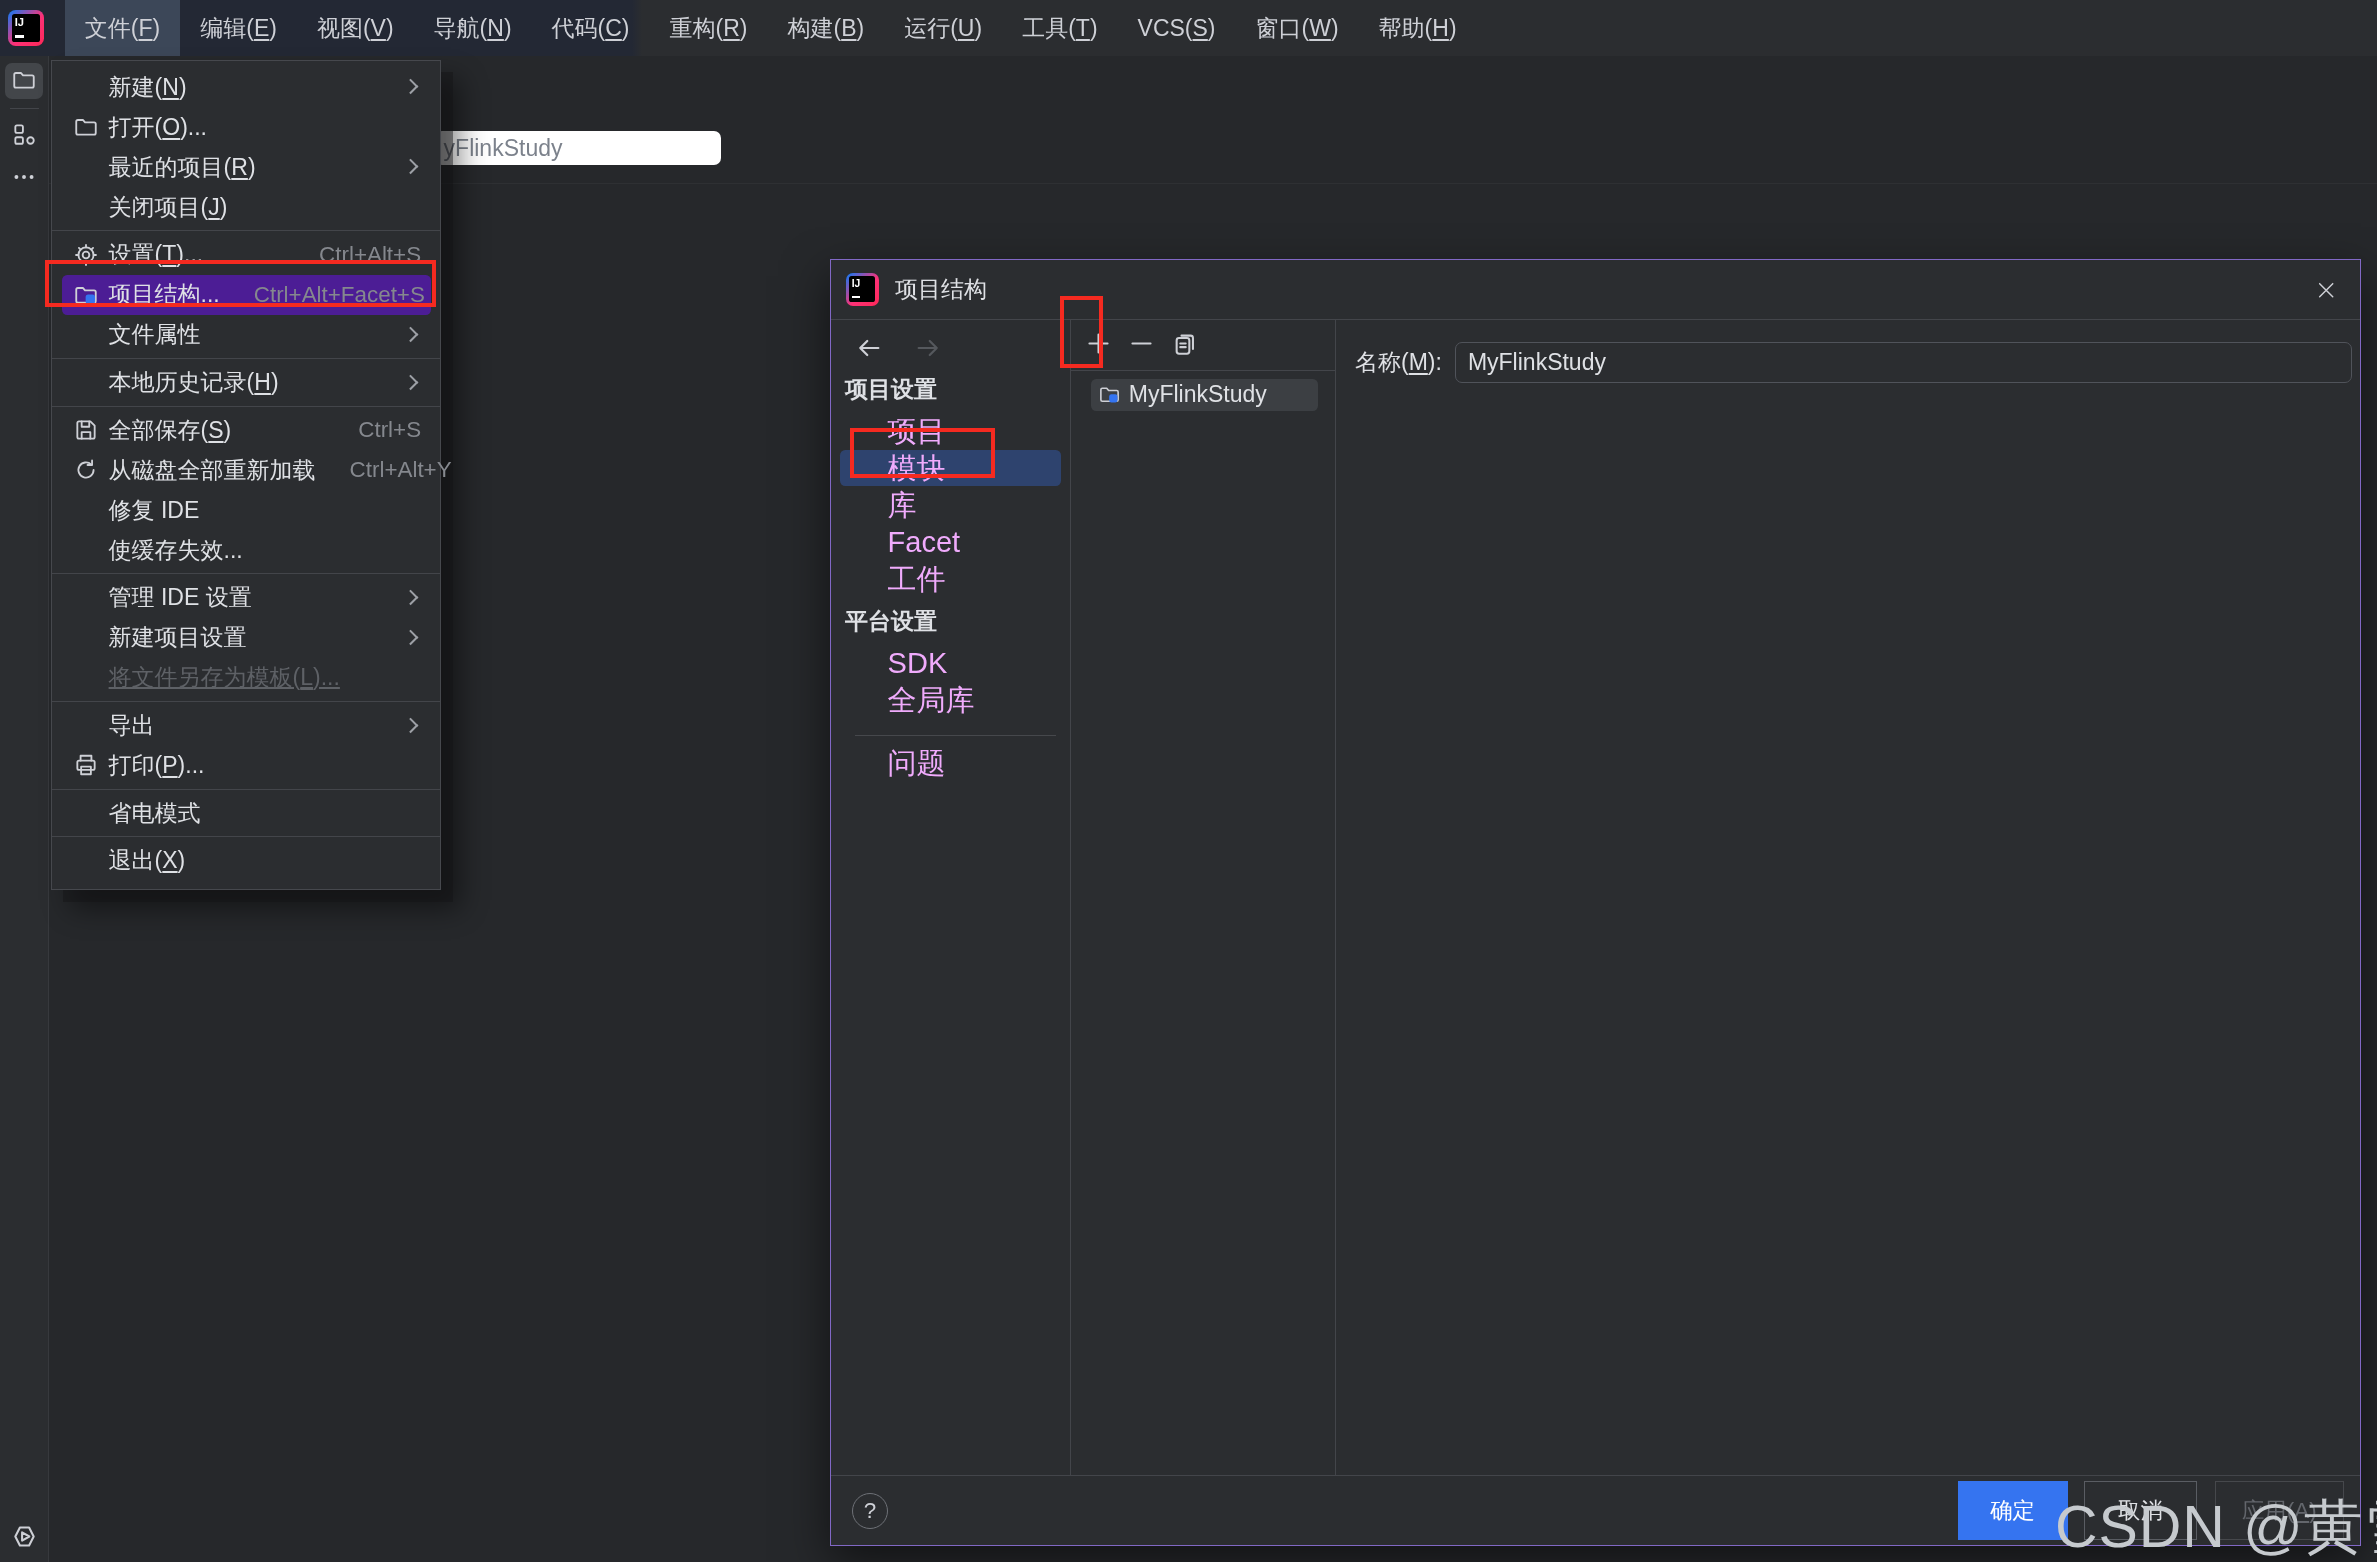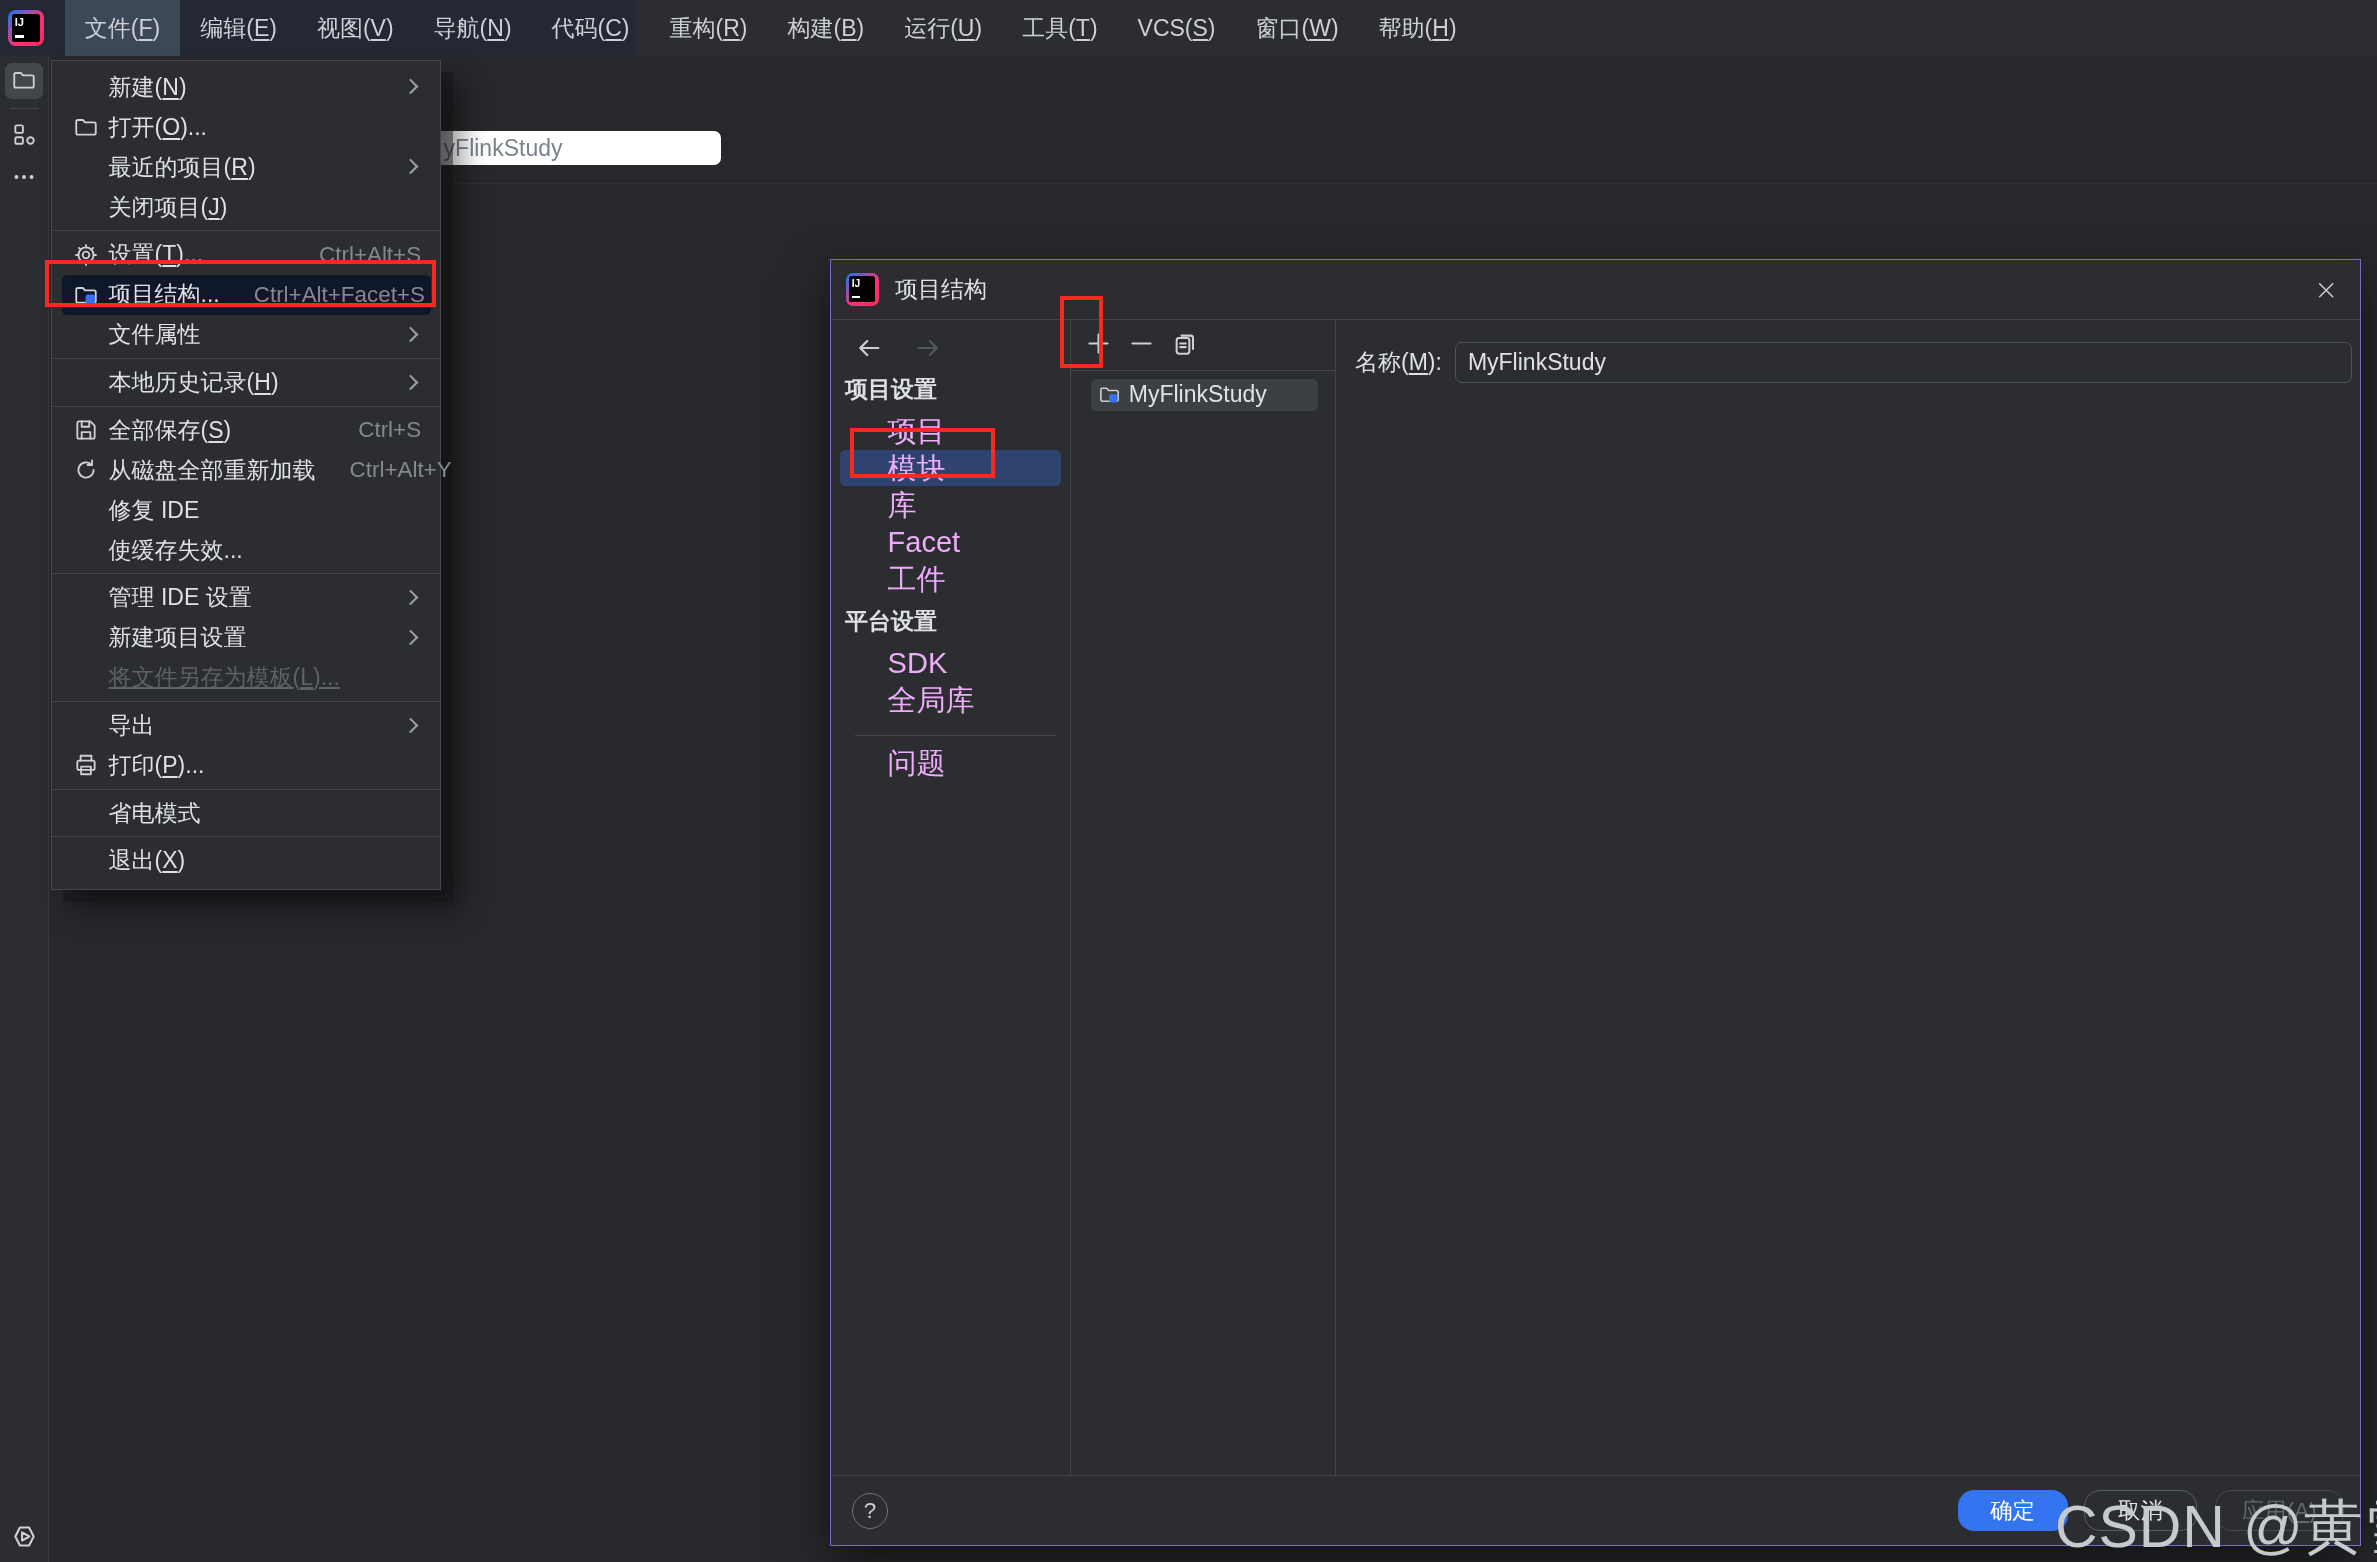--- a/index.html
+++ b/index.html
@@ -52,21 +52,21 @@
 
   
   .menu-popup {
     position: absolute; left: 51px; top: 60px; width: 390px;
     background: #2B2D30; border: 0.9px solid #46484D; padding: 6px 0 7.8px 0;
     box-shadow: 12px 12px 0 rgba(20,21,23,0.45), 19px 19px 26px rgba(0,0,0,0.45);
     z-index: 10;
   }
   .mi { display: flex; align-items: center; height: 40px; margin: 0 8.6px 0 10.3px;
         padding: 0 10.3px; border-radius: 5.2px; font-size: 23px; color: #DFE1E5; cursor: default; }
-  .mi.selected { background: #0f172a; }
+  .mi.selected { background: #4c1d95; }
   .mi.disabled { color: #5E6166; text-decoration: underline; }
   .mi-icon { width: 36px; flex: 0 0 auto; display: flex; align-items: center; }
   .mi-label { white-space: nowrap; }
   .mi-shortcut { margin-left: auto; color: #85888E; font-size: 22.4px; padding-left: 34px; white-space: nowrap; }
   .mi-chevron { margin-left: auto; width: 11.2px; height: 11.2px; border-top: 2.2px solid #9DA0A6; border-right: 2.2px solid #9DA0A6; transform: rotate(45deg); margin-right: 5.2px; flex: 0 0 auto; }
   .menu-sep { height: 0.9px; background: #43454A; margin: 3.4px 0; }
 
   
   .dialog {
     position: absolute; left: 830px; top: 259px; width: 1531px; height: 1287px;
@@ -104,21 +104,21 @@
   .name-label { font-size: 23px; color: #DFE1E5; flex: 0 0 auto; }
   .name-input { flex: 1 1 auto; height: 41px; margin-left: 13px; background: transparent;
     border: 1.7px solid #50535A; border-radius: 7px; padding: 0 12px; font-size: 23px;
     color: #DFE1E5; font-family: "Liberation Sans", "DejaVu Sans", sans-serif; outline: none; }
 
   .dlg-footer { position: absolute; left: 0; bottom: 0; right: 0; height: 70px;
     border-top: 0.9px solid #43454A; display: flex; align-items: center; padding: 0 16.4px 0 21px; }
   .help-btn { width: 36px; height: 36px; border-radius: 50%; border: 1.7px solid #6E7177;
     color: #CED0D6; font-size: 22.4px; display: flex; align-items: center; justify-content: center; }
   .footer-spacer { flex: 1 1 auto; }
-  .btn { height: 41px; border-radius: 16px; display: flex; align-items: center; justify-content: center;
+  .btn { height: 59px; border-radius: 0; display: flex; align-items: center; justify-content: center;
     font-size: 22.4px; padding: 0 26px; cursor: default; white-space: nowrap; }
   .btn-ok { background: #3574F0; color: #FFFFFF; min-width: 110px; }
   .btn-cancel { border: 0.9px solid #5A5D63; color: #DFE1E5; margin-left: 16.4px; min-width: 113px; text-align: center; }
   .btn-apply { border: 0.9px solid #46484C; color: #63666C; margin-left: 18px; min-width: 108px; }
 
   
   .rbox { position: absolute; border: 4.3px solid #F52A20; z-index: 50; pointer-events: none; }
   #rbox-menu   { left: 45px;  top: 260px; width: 391px; height: 47px; }
   #rbox-module { left: 850px; top: 428px; width: 145px; height: 50px; }
   #rbox-plus   { left: 1060px; top: 296px; width: 43px;  height: 72px; }

